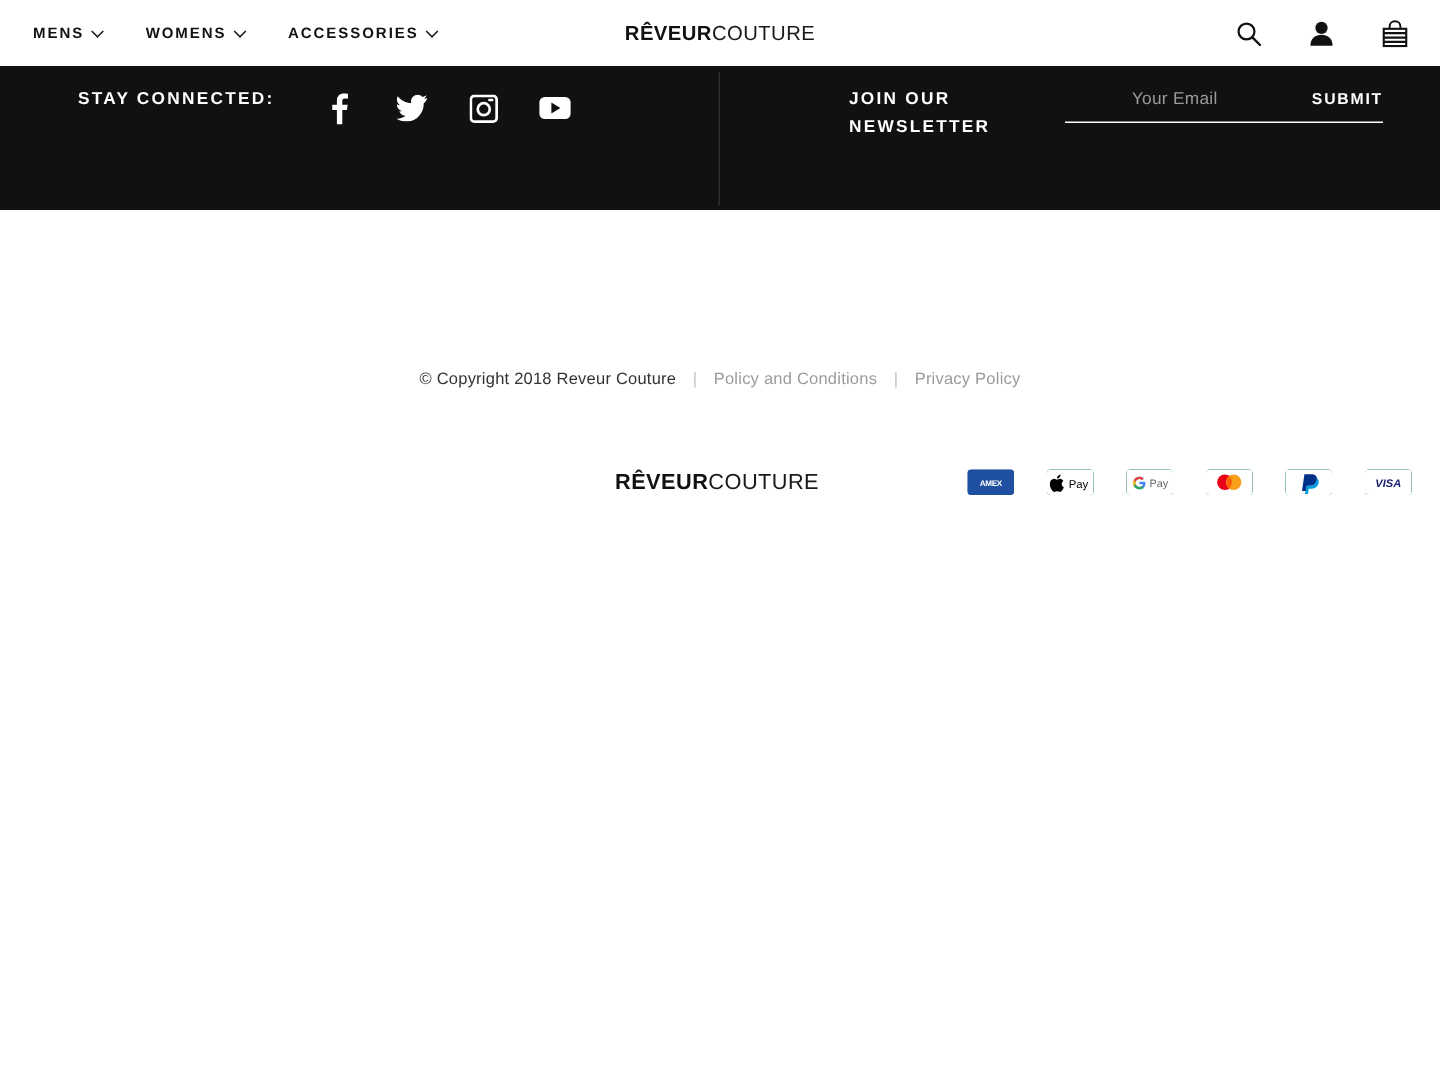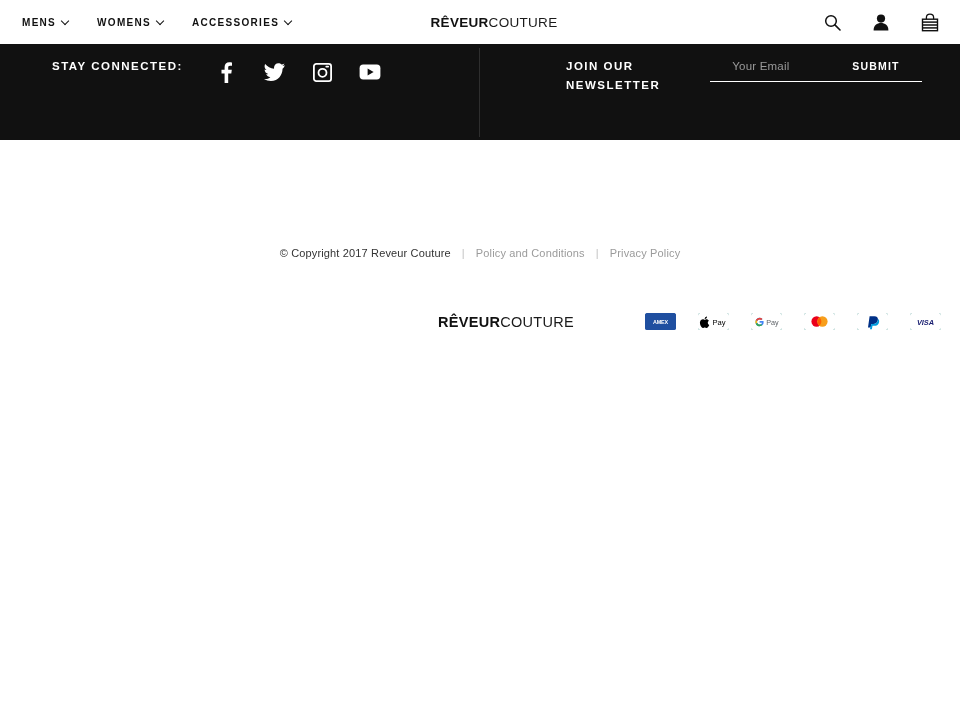--- a/index.html
+++ b/index.html
@@ -65,21 +65,20 @@
     transform: translate(-50%, -50%);
     white-space: nowrap;
     cursor: pointer;
   }
 
   .logo {
     font-size: 13.5px;
     letter-spacing: 0.3px;
     color: #111111;
     white-space: nowrap;
-    margin-left: 28px;
   }
   .logo .b { font-weight: bold; }
   .logo .l { font-weight: normal; color: #1a1a1a; }
 
   .header-icons {
     position: absolute;
     right: 20px;
     top: 50%;
     transform: translateY(-50%);
     display: flex;
@@ -169,21 +168,21 @@
 
   .news-form {
     margin-left: 28px;
     width: 212px;
     position: relative;
     padding-top: 3px;
   }
   .news-row {
     display: flex;
     align-items: baseline;
-    justify-content: center;
+    justify-content: flex-end;
     padding-bottom: 9px;
     border-bottom: 1.5px solid #ffffff;
   }
   .news-input {
     background: transparent;
     border: none;
     outline: none;
     color: #ffffff;
     font-family: "Liberation Sans", sans-serif;
     font-size: 11.5px;
@@ -434,18 +433,18 @@
     <div class="pay">
       <svg width="31" height="17" viewBox="0 0 31 17">
         <rect width="31" height="17" fill="#ffffff"></rect>
         <text x="15.5" y="11.9" font-family="Liberation Sans, sans-serif" font-size="7.4" font-weight="bold" font-style="italic" fill="#1A1F71" text-anchor="middle">VISA</text>
       </svg>
     </div>
   </div>
 </div>
 
 <div class="copy-bar">
-  <span class="copy-text">© Copyright 2017 Reveur Couture</span>
+  <span class="copy-text">© Copyright 2018 Reveur Couture</span>
   <span class="copy-sep">|</span>
   <span class="copy-link">Policy and Conditions</span>
   <span class="copy-sep">|</span>
   <span class="copy-link">Privacy Policy</span>
 </div>
 
 </body></html>

